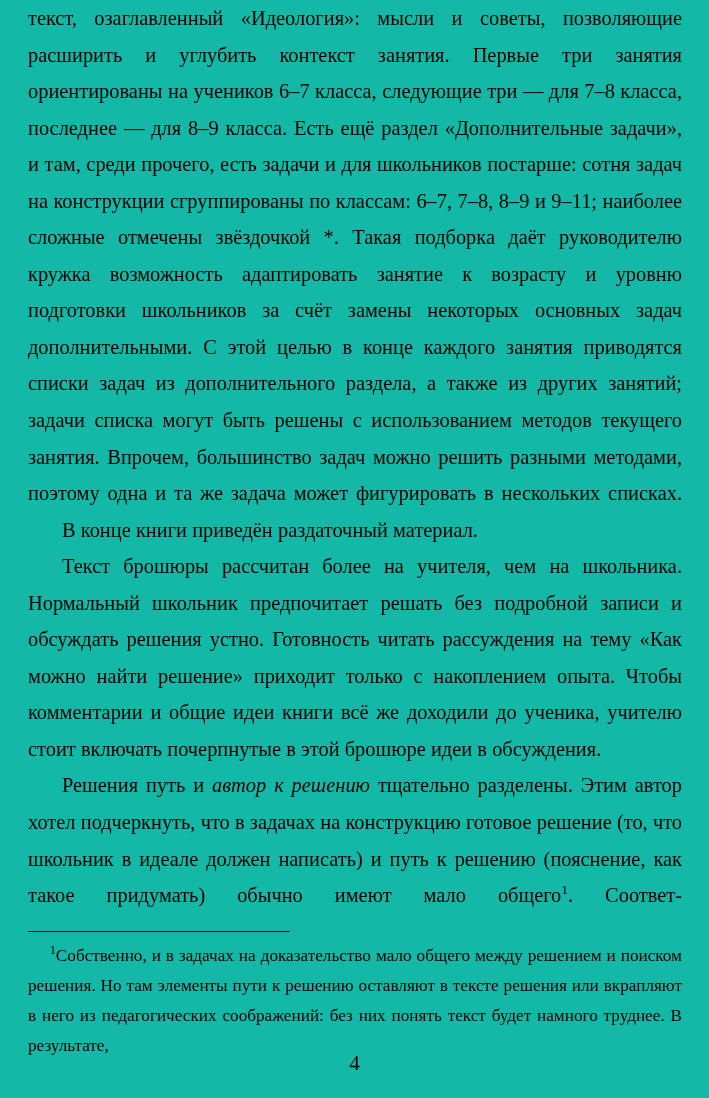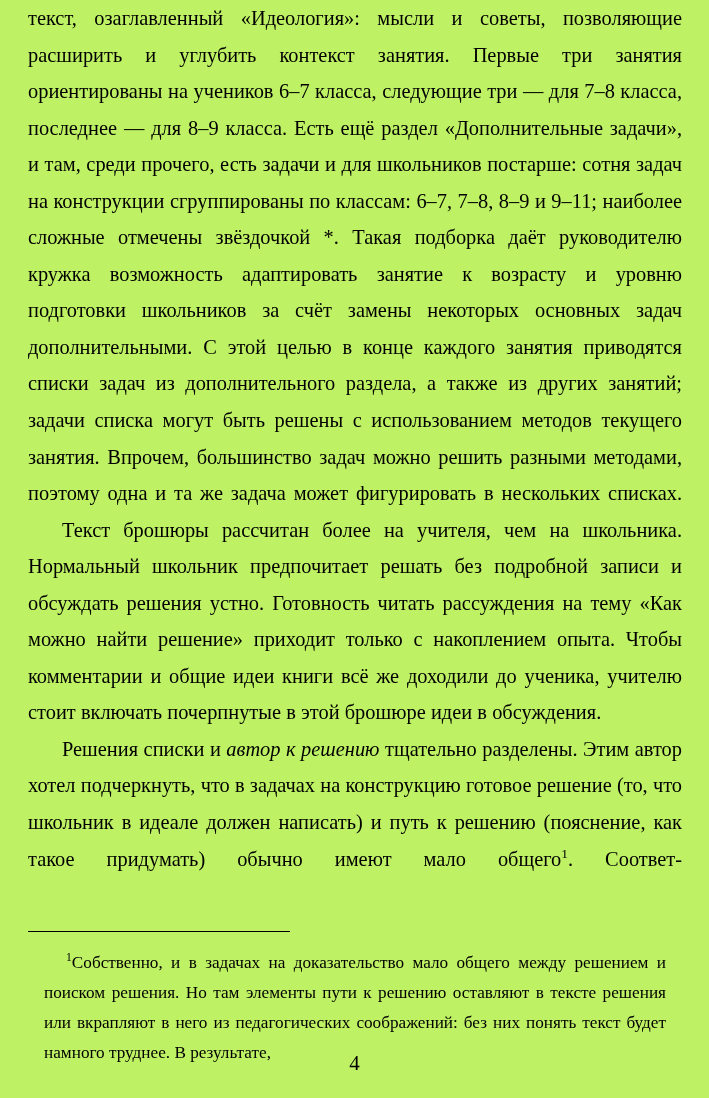--- a/index.html
+++ b/index.html
@@ -16,21 +16,21 @@
     color: #000000;
     -webkit-font-smoothing: antialiased;
   }
 
   
   #page {
     position: absolute;
     left: 0; top: 0;
     width: 709px;
     height: 1098px;
-    background: #bef264;
+    background: #14b8a6;
   }
 
   
   #body-block {
     position: absolute;
     left: 28px;
     top: 0px;
     width: 654px;
   }
 
@@ -66,21 +66,21 @@
     top: 931px;
     width: 654px;
   }
   #footnote-rule {
     width: 262px;
     height: 0;
     border-top: 1.4px solid #000;
     margin: 0 0 9px 0;
   }
   .footnote-text {
-    margin: 16px;
+    margin: 0;
     font-size: 17.2px;
     line-height: 30.1px;
     text-align: justify;
     text-justify: inter-word;
     text-indent: 22px;
   }
   .footnote-text sup.fn-num {
     font-size: 0.68em;
     vertical-align: super;
     line-height: 0;
@@ -99,24 +99,25 @@
 </style>
 </head>
 <body>
 
 <div id="page">
 
   <div id="body-block">
 
     <p class="para force-justify-last"><span>текст, озаглавленный «Идеология»: мысли и советы, поз­воляющие расширить и углубить контекст занятия. Первые три занятия ориентированы на учеников 6–7 класса, следующие три — для 7–8 класса, последнее — для 8–9 класса. Есть ещё раздел «Дополнительные задачи», и там, среди прочего, есть задачи и для школьников постарше: сотня задач на конструкции сгруппированы по классам: 6–7, 7–8, 8–9 и 9–11; наиболее сложные отмечены звёздочкой *. Такая подборка даёт руководителю кружка возможность адаптировать занятие к возрасту и уровню подготовки школьников за счёт замены некоторых основных задач дополнительными. С этой целью в конце каждого занятия приводятся списки задач из дополнительного раздела, а также из других занятий; задачи списка могут быть решены с использованием методов текущего занятия. Впрочем, большинство задач можно решить разными методами, поэтому одна и та же задача может фигурировать в нескольких списках.</span></p>
 
+    <p class="para indent"><span>В конце книги приведён раздаточный материал.</span></p>
 
     <p class="para indent"><span>Текст брошюры рассчитан более на учителя, чем на школьника. Нормальный школьник предпочитает решать без подробной записи и обсуждать решения устно. Готовность читать рассуждения на тему «Как можно найти решение» приходит только с накоплением опыта. Чтобы комментарии и общие идеи книги всё же доходили до ученика, учителю стоит включать почерпнутые в этой брошюре идеи в обсуждения.</span></p>
 
-    <p class="para indent force-justify-last"><span>Решения списки и </span><span class="ital">автор к решению</span><span> тщательно разделены. Этим автор хотел подчеркнуть, что в задачах на конструкцию готовое решение (то, что школьник в идеале должен написать) и путь к решению (пояснение, как такое придумать) обычно имеют мало общего</span><sup class="fn-mark">1</sup><span>. Соответ-</span></p>
+    <p class="para indent force-justify-last"><span>Решения путь и </span><span class="ital">автор к решению</span><span> тщательно разделены. Этим автор хотел подчеркнуть, что в задачах на конструкцию готовое решение (то, что школьник в идеале должен написать) и путь к решению (пояснение, как такое придумать) обычно имеют мало общего</span><sup class="fn-mark">1</sup><span>. Соответ-</span></p>
 
   </div>
 
   <div id="footnote-block">
     <div id="footnote-rule"></div>
     <p class="footnote-text"><sup class="fn-num">1</sup><span>Собственно, и в задачах на доказательство мало общего между решением и поиском решения. Но там элементы пути к решению оставляют в тексте решения или вкрапляют в него из педагогических соображений: без них понять текст будет намного труднее. В результате,</span></p>
   </div>
 
   <div id="page-number">4</div>
 

